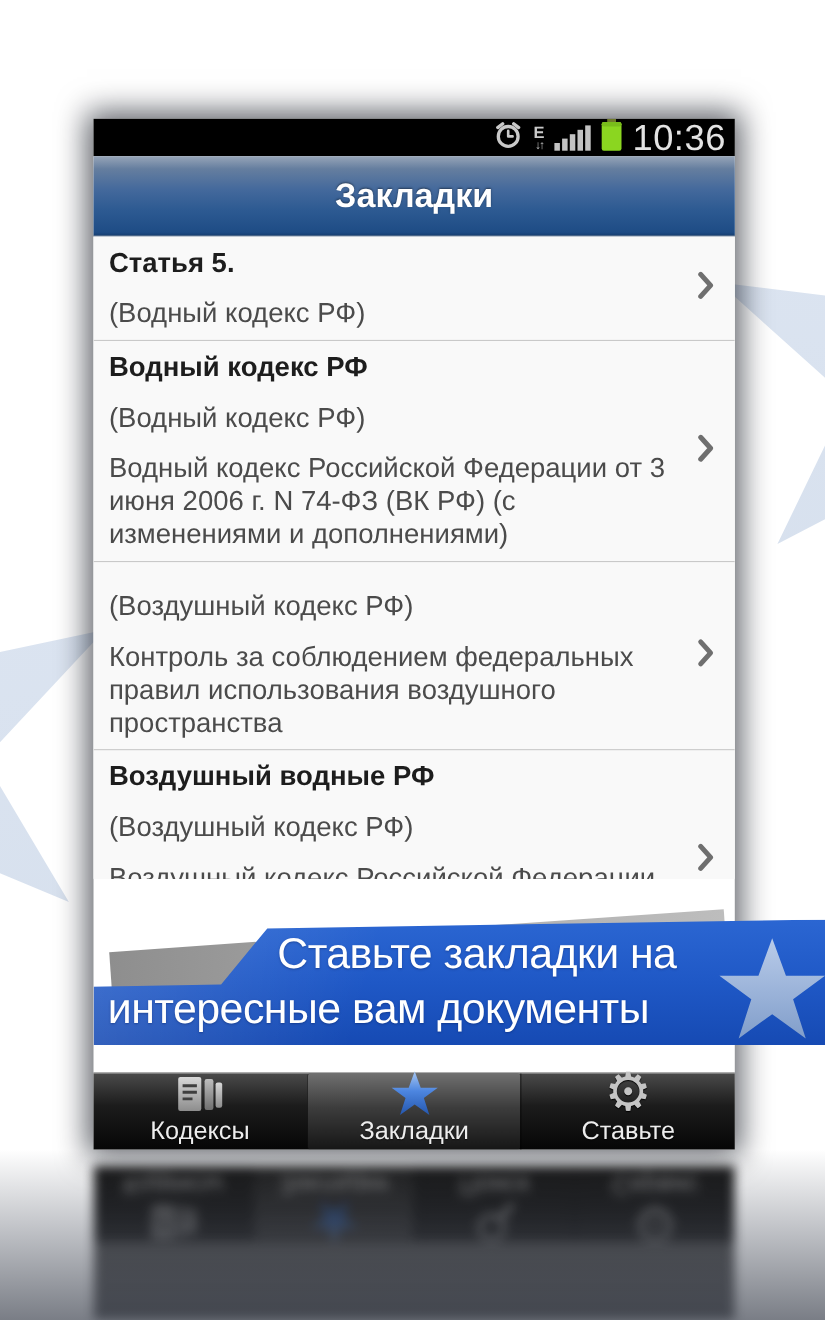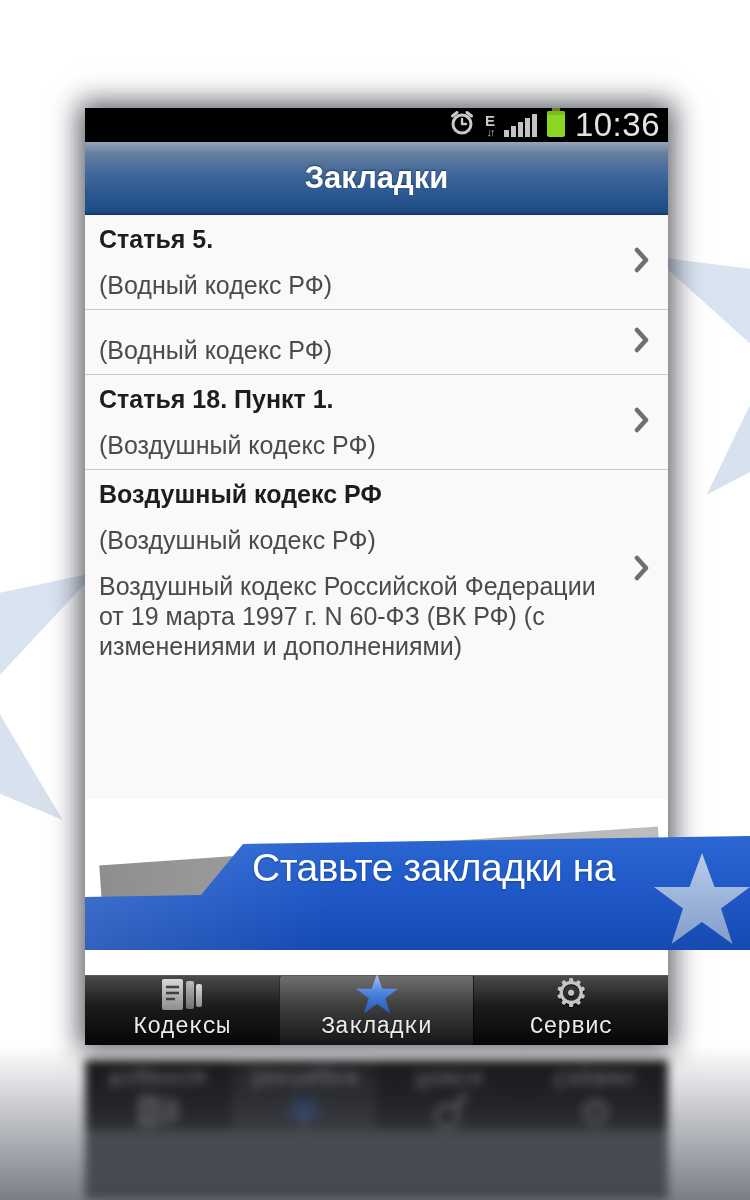--- a/index.html
+++ b/index.html
@@ -62,21 +62,21 @@
   }
   .banner-line{position:absolute;color:#fff;font-size:39px;line-height:44px;letter-spacing:-.5px;
     text-shadow:0 1px 2px rgba(0,20,70,.35);white-space:nowrap;}
   .banner-line.l1{left:167px;top:10px;}
   .banner-line.l2{left:13px;top:60px;}
   .banner-star{position:absolute;left:652px;top:850px;width:100px;height:98px;z-index:8;}
   
   .tabbar{
     position:absolute;left:0;bottom:0;width:583px;height:70px;display:flex;
     background:linear-gradient(180deg,#4a4a4a 0%,#1c1c1c 42%,#060606 100%);
-    border-top:1px solid #5c5c5c;box-sizing:border-box;font-family:Liberation Mono, monospace;
+    border-top:1px solid #5c5c5c;box-sizing:border-box;
   }
   .tab{flex:1;display:flex;flex-direction:column;align-items:center;justify-content:flex-end;
     padding-bottom:5px;box-sizing:border-box;border-left:1px solid rgba(0,0,0,.55);}
   .tab:first-child{border-left:none;}
   .tab.active{background:linear-gradient(180deg,#6f6f6f 0%,#3c3c3c 45%,#161616 100%);border-radius:3px;}
   .tab-icon{height:40px;display:flex;align-items:center;justify-content:center;}
   .tab-label{color:#ededed;font-size:23px;line-height:26px;text-shadow:0 1px 1px rgba(0,0,0,.6);}
   .gear-glyph{font-size:48px;color:#c4c4c4;line-height:40px;text-shadow:0 1px 1px #000;}
   
   .reflection{
@@ -158,40 +158,42 @@
       <div class="bk-title">Статья 5.</div>
       <div class="bk-source">(Водный кодекс РФ)</div>
       <span class="chevron">
         <svg width="16" height="26" viewBox="0 0 16 26">
             <path d="M3 3 L12 13 L3 23" fill="none" stroke="#6f6f6f" stroke-width="4.5" stroke-linecap="round" stroke-linejoin="round"></path>
           </svg>
       </span>
     </div>
 
     <div class="bk-item">
+      <div class="bk-title">Водный кодекс РФ</div>
       <div class="bk-source">(Водный кодекс РФ)</div>
+      <div class="bk-desc">Водный кодекс Российской Федерации от 3 июня 2006 г. N 74-ФЗ (ВК РФ) (с изменениями и дополнениями)</div>
       <span class="chevron">
         <svg width="16" height="26" viewBox="0 0 16 26">
             <path d="M3 3 L12 13 L3 23" fill="none" stroke="#6f6f6f" stroke-width="4.5" stroke-linecap="round" stroke-linejoin="round"></path>
           </svg>
       </span>
     </div>
 
     <div class="bk-item">
-      <div class="bk-title">Статья 18. Пункт 1.</div>
       <div class="bk-source">(Воздушный кодекс РФ)</div>
+      <div class="bk-desc">Контроль за соблюдением федеральных правил использования воздушного пространства</div>
       <span class="chevron">
         <svg width="16" height="26" viewBox="0 0 16 26">
             <path d="M3 3 L12 13 L3 23" fill="none" stroke="#6f6f6f" stroke-width="4.5" stroke-linecap="round" stroke-linejoin="round"></path>
           </svg>
       </span>
     </div>
 
     <div class="bk-item" style="border-bottom:none">
-      <div class="bk-title">Воздушный кодекс РФ</div>
+      <div class="bk-title">Воздушный водные РФ</div>
       <div class="bk-source">(Воздушный кодекс РФ)</div>
       <div class="bk-desc">Воздушный кодекс Российской Федерации от 19 марта 1997 г. N 60-ФЗ (ВК РФ) (с изменениями и дополнениями)</div>
       <span class="chevron">
         <svg width="16" height="26" viewBox="0 0 16 26">
             <path d="M3 3 L12 13 L3 23" fill="none" stroke="#6f6f6f" stroke-width="4.5" stroke-linecap="round" stroke-linejoin="round"></path>
           </svg>
       </span>
     </div>
 
   </div>
@@ -213,28 +215,29 @@
         <svg width="44" height="42" viewBox="0 0 100 96">
           <path d="M50 2 L62.5 36 L98 36 L69 57.5 L80.5 93 L50 71 L19.5 93 L31 57.5 L2 36 L37.5 36 Z" fill="url(#gStarBlue)" stroke="#1d4globals0" stroke-width="0"></path>
         </svg>
       </span>
       <span class="tab-label">Закладки</span>
     </div>
     <div class="tab">
       <span class="tab-icon">
           <span class="gear-glyph">⚙</span>
         </span>
-      <span class="tab-label">Сервис</span>
+      <span class="tab-label">Ставьте</span>
     </div>
   </div>
 </div>
 
 <div class="banner-shadow"></div>
 <div class="banner">
   <span class="banner-line l1">Ставьте закладки на</span>
+  <span class="banner-line l2">интересные вам документы</span>
 </div>
 <span class="banner-star">
   <svg width="100" height="98" viewBox="0 0 100 96">
     <path d="M50 2 L62.5 36 L98 36 L69 57.5 L80.5 93 L50 71 L19.5 93 L31 57.5 L2 36 L37.5 36 Z" fill="url(#gStarLight)" opacity=".92"></path>
   </svg>
 </span>
 
 <div class="reflection" aria-hidden="true">
   <div class="r-white"></div>
   <div class="tabbar">

